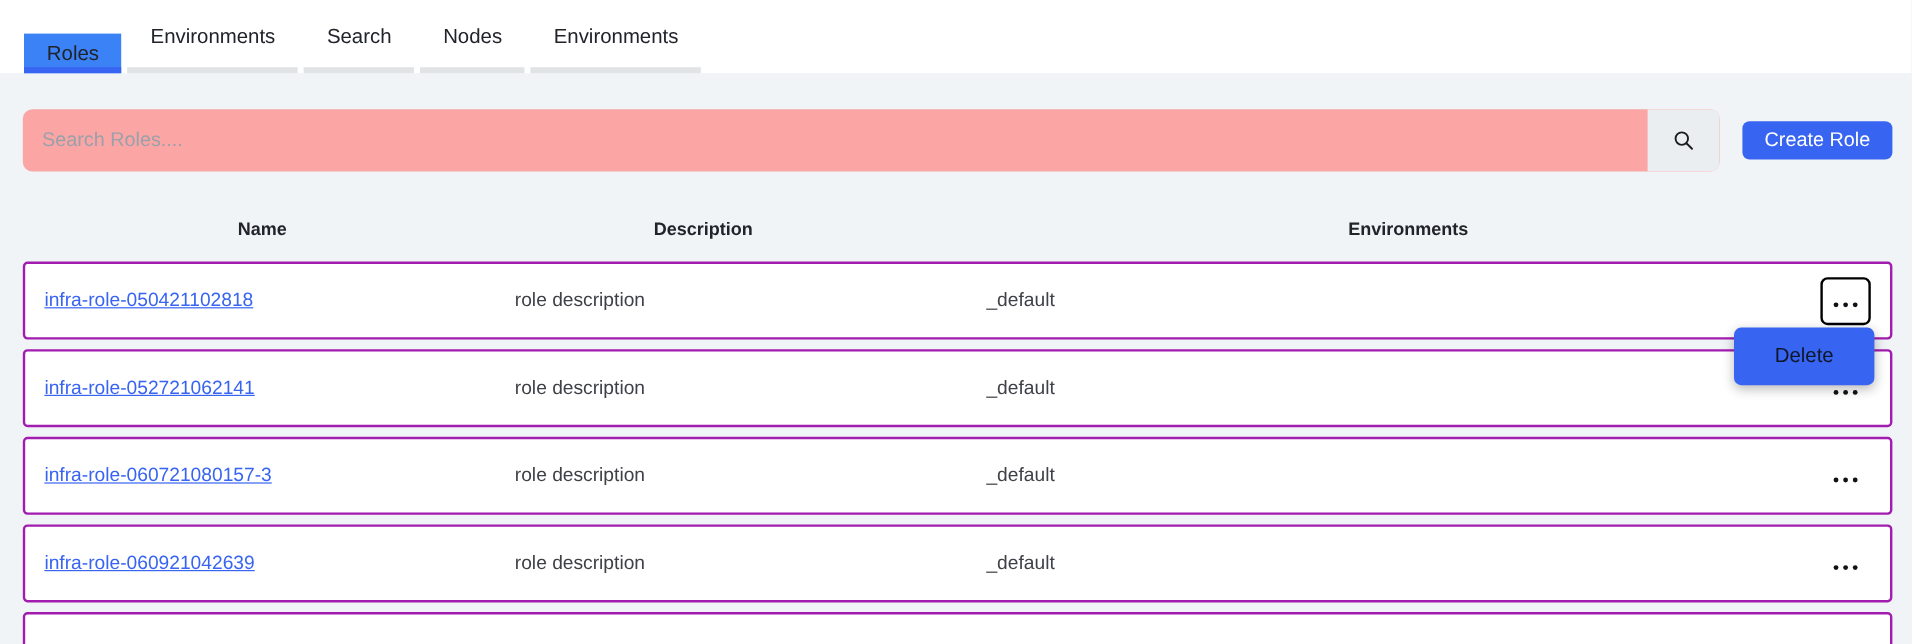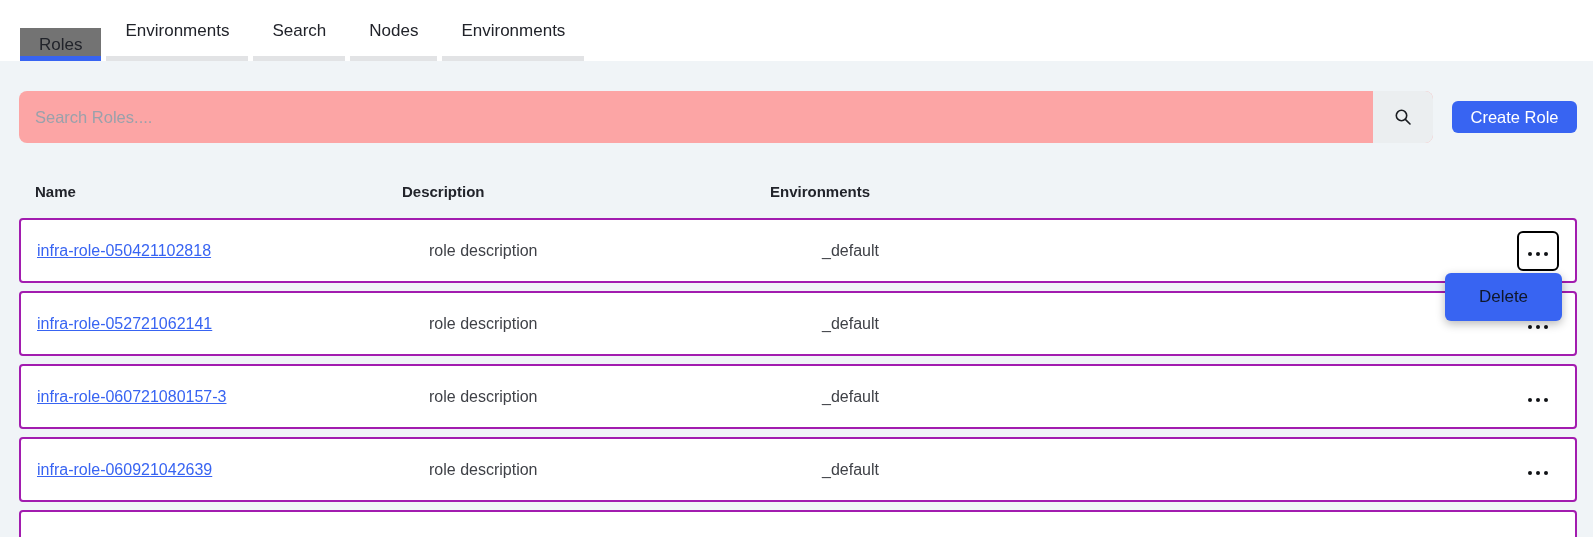--- a/index.html
+++ b/index.html
@@ -30,21 +30,21 @@
     cursor: pointer;
     white-space: nowrap;
   }
   .tab::after {
     content: "";
     position: absolute;
     left: 0; right: 0; bottom: 0;
     height: 5px;
     background: #e2e3e5;
   }
-  .tab.active { background: #737373; margin-top: 28px; }
+  .tab.active { background: #3b82f6; margin-top: 28px; }
   .tab.active::after { background: #3864f2; }
 
   
   .content { padding: 30px 16px 0 19px; }
 
   .search-row { display: flex; align-items: center; }
   .search-box {
     width: 1414px;
     height: 52px;
     background: #fca5a5;
@@ -87,20 +87,21 @@
 
   
   .table-header {
     display: flex;
     margin-top: 40px;
     margin-bottom: 18px;
     padding-left: 16px;
     font-size: 15px;
     font-weight: 600;
     color: #22242b;
+    text-align: center;
   }
   .col-name { width: 367px; }
   .col-desc { width: 368px; }
   .col-env  { flex: 1; }
 
   .row-card {
     position: relative;
     height: 65px;
     margin-bottom: 8px;
     background: #ffffff;

